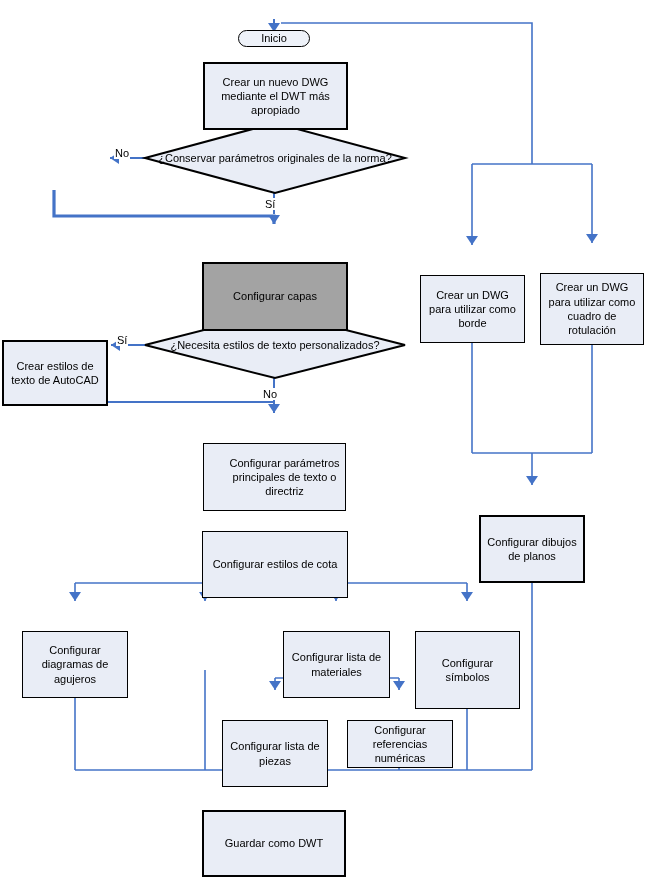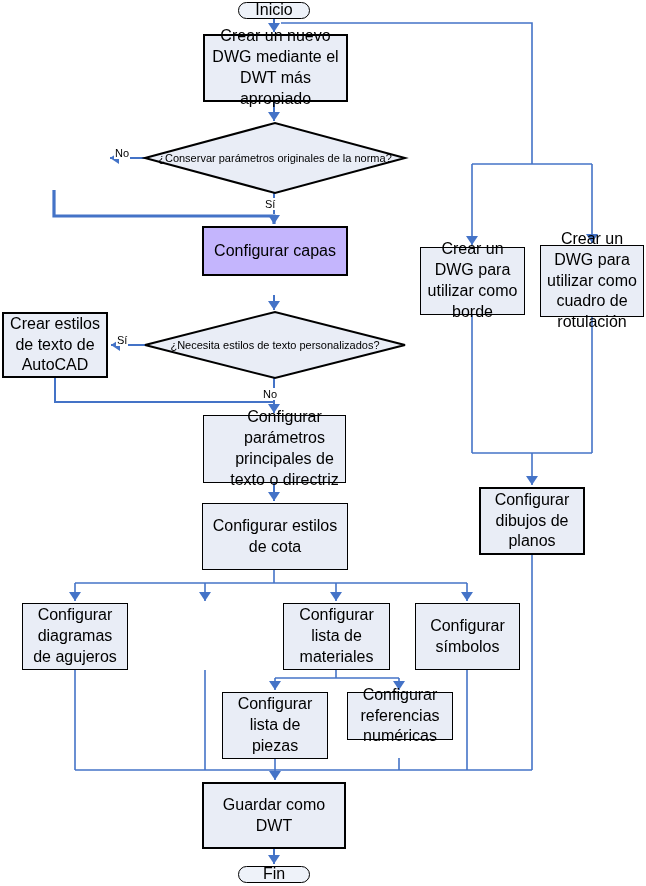--- a/index.html
+++ b/index.html
@@ -12,23 +12,24 @@
   }
   #canvas{position:absolute;left:0;top:0;width:646px;height:886px;}
   #wires{position:absolute;left:0;top:0;z-index:1;}
   .node{
     position:absolute;
     box-sizing:border-box;
     background:#e9edf6;
     border:1px solid #000;
     display:flex;align-items:center;justify-content:center;
     text-align:center;
-    font-size:16px;line-height:1.3;color:#000;
+    font-size:11px;line-height:1.3;color:#000;
     padding:2px 4px;
     z-index:2;
+    margin-top:28px;
   }
   .b2{border-width:2px;}
   .term{
     border-radius:9px;
     border-width:1.5px;
     background:#eef2f9;
     padding:0 2px;
   }
   .dlabel{
     position:absolute;
@@ -118,33 +119,33 @@
   </svg>
 
   <div class="node term" style="left:238px;top:2px;width:72px;height:17px;">Inicio</div>
   <div class="node term" style="left:238px;top:866px;width:72px;height:17px;">Fin</div>
 
   <div class="node b2" style="left:203px;top:34px;width:145px;height:68px;">Crear un nuevo DWG mediante el DWT más apropiado</div>
 
   <div class="dlabel" style="left:155px;top:133px;width:240px;height:50px;">¿Conservar parámetros originales de la norma?</div>
 
 
-  <div class="node b2" style="left:202px;top:226px;width:146px;height:50px;background:#c4b5fd;">Configurar capas</div>
+  <div class="node b2" style="left:202px;top:234px;width:146px;height:69px;background:#a3a3a3;">Configurar capas</div>
 
   <div class="dlabel" style="left:165px;top:320px;width:220px;height:50px;">¿Necesita estilos de texto personalizados?</div>
 
   <div class="node b2" style="left:2px;top:312px;width:106px;height:66px;">Crear estilos de texto de AutoCAD</div>
 
   <div class="node" style="left:203px;top:415px;width:143px;height:68px;padding-left:24px;">Configurar parámetros principales de texto o directriz</div>
 
   <div class="node" style="left:202px;top:503px;width:146px;height:67px;text-align:center;">Configurar estilos de cota</div>
 
   <div class="node" style="left:22px;top:603px;width:106px;height:67px;">Configurar diagramas de agujeros</div>
   <div class="node" style="left:283px;top:603px;width:107px;height:67px;">Configurar lista de materiales</div>
-  <div class="node" style="left:415px;top:603px;width:105px;height:67px;">Configurar símbolos</div>
+  <div class="node" style="left:415px;top:603px;width:105px;height:78px;">Configurar símbolos</div>
 
   <div class="node" style="left:222px;top:692px;width:106px;height:67px;">Configurar lista de piezas</div>
   <div class="node" style="left:347px;top:692px;width:106px;height:48px;">Configurar referencias numéricas</div>
 
   <div class="node b2" style="left:202px;top:782px;width:144px;height:67px;">Guardar como DWT</div>
 
   <div class="node" style="left:420px;top:247px;width:105px;height:68px;">Crear un DWG para utilizar como borde</div>
   <div class="node" style="left:540px;top:245px;width:104px;height:72px;">Crear un DWG para utilizar como cuadro de rotulación</div>
   <div class="node b2" style="left:479px;top:487px;width:106px;height:68px;">Configurar dibujos de planos</div>
 

